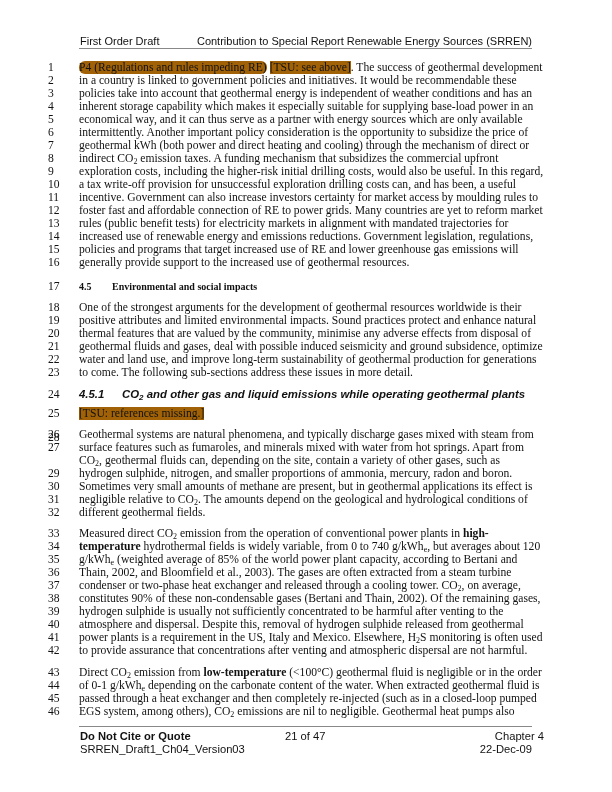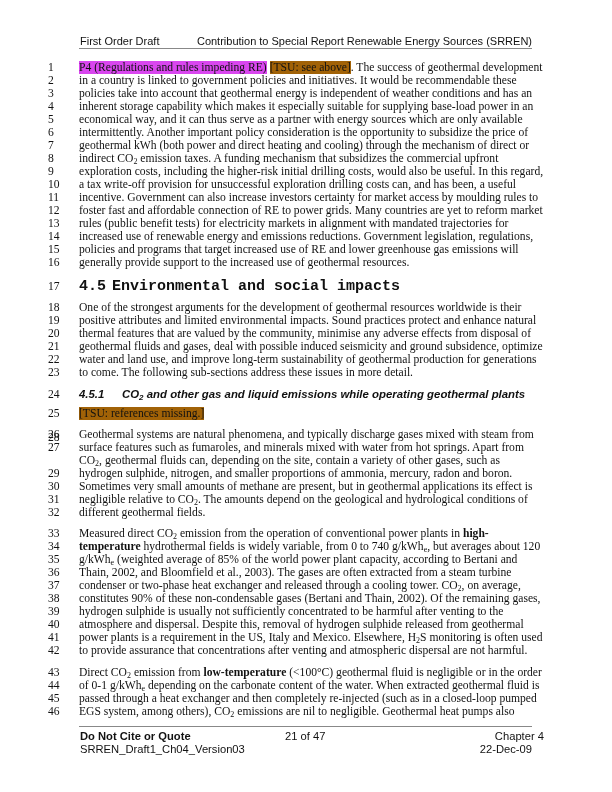--- a/index.html
+++ b/index.html
@@ -3,23 +3,23 @@
 <meta charset="utf-8">
 <style>
   html, body { margin: 0; padding: 0; background: #ffffff; }
   body { width: 612px; height: 792px; position: relative; overflow: hidden; }
   .page { position: absolute; left: 0; top: 0; width: 612px; height: 792px; background: #fff; }
   .hdr { position: absolute; left: 79px; top: 35px; width: 453px; height: 13px; border-bottom: 1px solid #888; font-family: "Liberation Sans", sans-serif; font-size: 11px; color: #111; white-space: nowrap; }
   .hdr .l { position: absolute; left: 1px; top: 0; }
   .hdr .r { position: absolute; right: 0; top: 0; }
   .ln { position: absolute; left: 48px; width: 18px; text-align: left; font-family: "Liberation Serif", serif; font-size: 11.6px; color: #111; line-height: 13px; }
   .tx { position: absolute; left: 79px; width: 460px; font-family: "Liberation Serif", serif; font-size: 11.6px; color: #111; line-height: 13px; white-space: nowrap; }
-  .h2 { font-family: Liberation Mono, monospace; font-weight: bold; font-size: 15px; }
+  .h2 { font-family: Liberation Serif, serif; font-weight: bold; font-size: 10px; }
   .h3 { font-family: "Liberation Sans", sans-serif; font-weight: bold; font-style: italic; font-size: 11.4px; }
-  .hl-y { background: #d946ef; }
+  .hl-y { background: #a16207; border-radius: 6px; }
   .hl-c { background: #a16207; }
   sub { font-size: 8px; line-height: 0; vertical-align: -2px; }
   .ftrule { position: absolute; left: 79px; top: 726px; width: 453px; border-top: 1px solid #888; }
   .ft { position: absolute; font-family: "Liberation Sans", sans-serif; font-size: 11.2px; color: #111; line-height: 13px; white-space: nowrap; }
   b { font-weight: bold; }
 </style>
 </head>
 <body>
 
 <div class="page">

